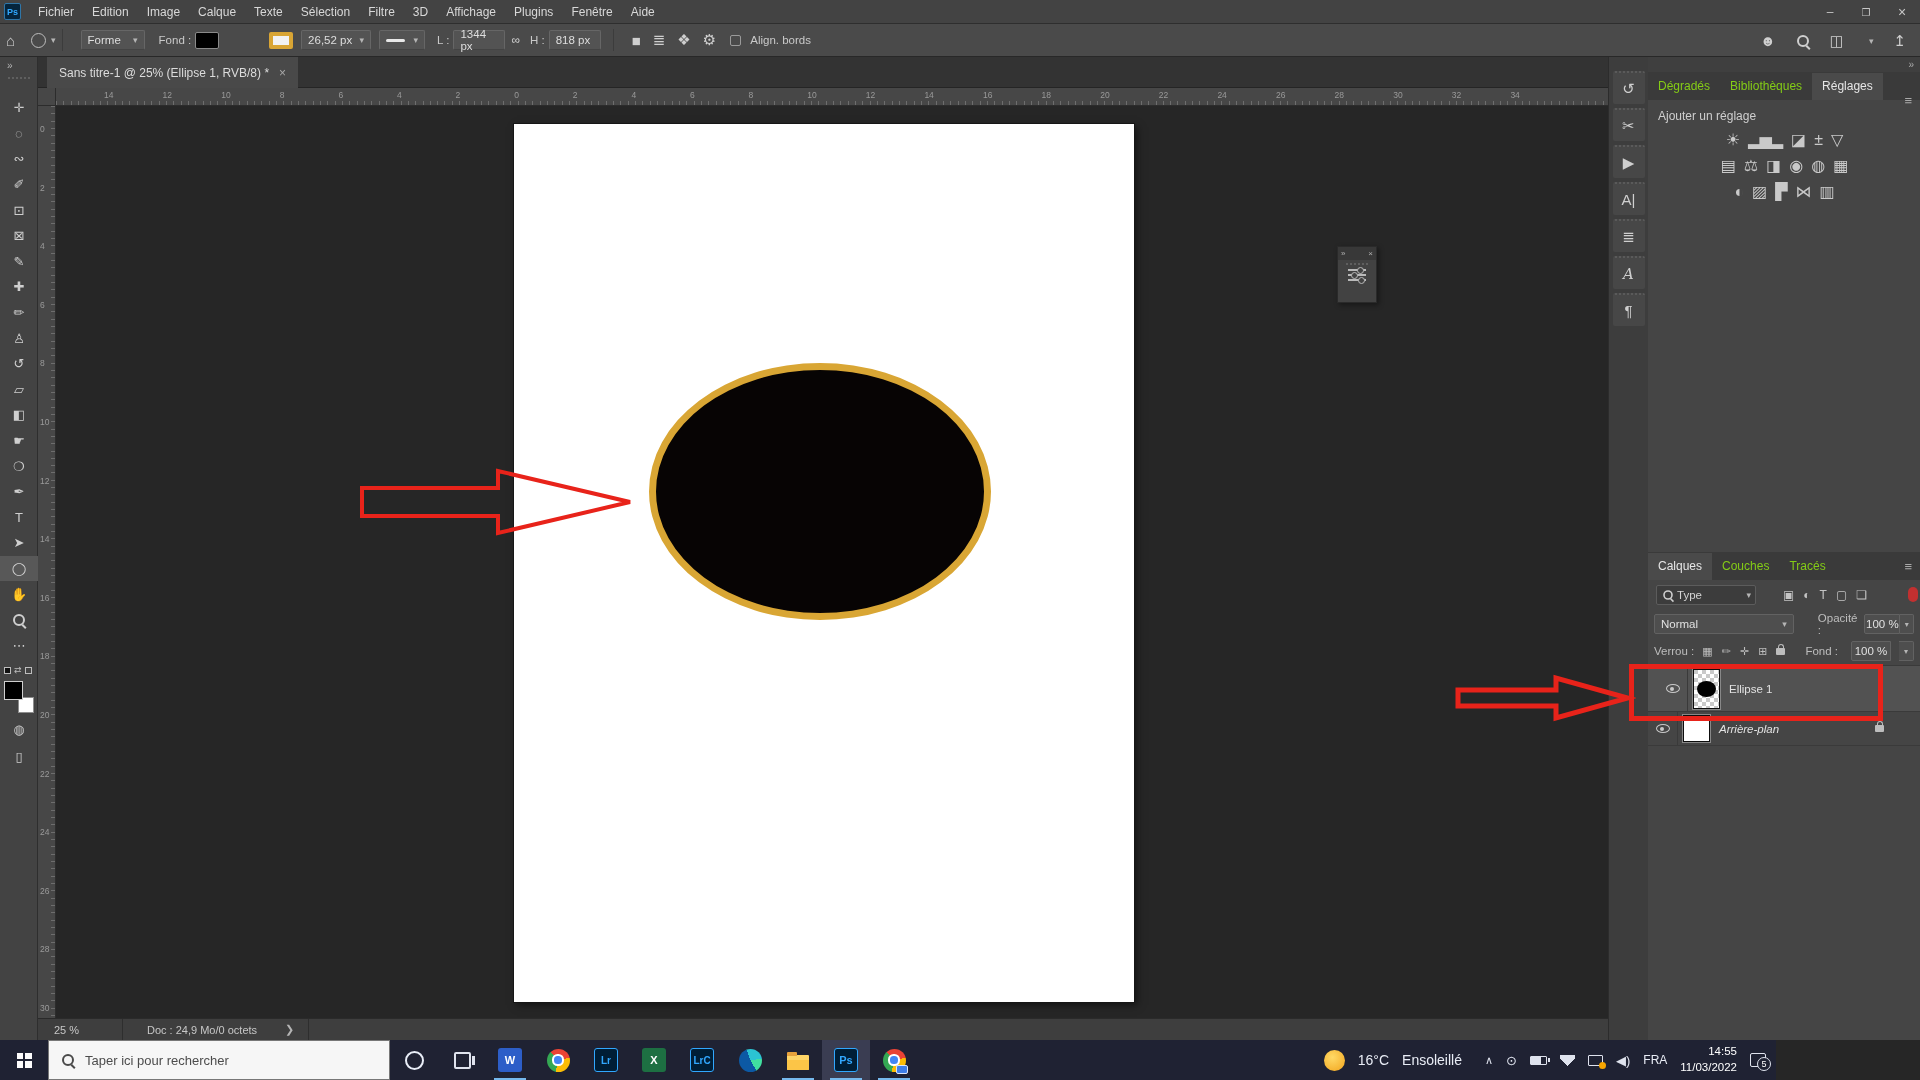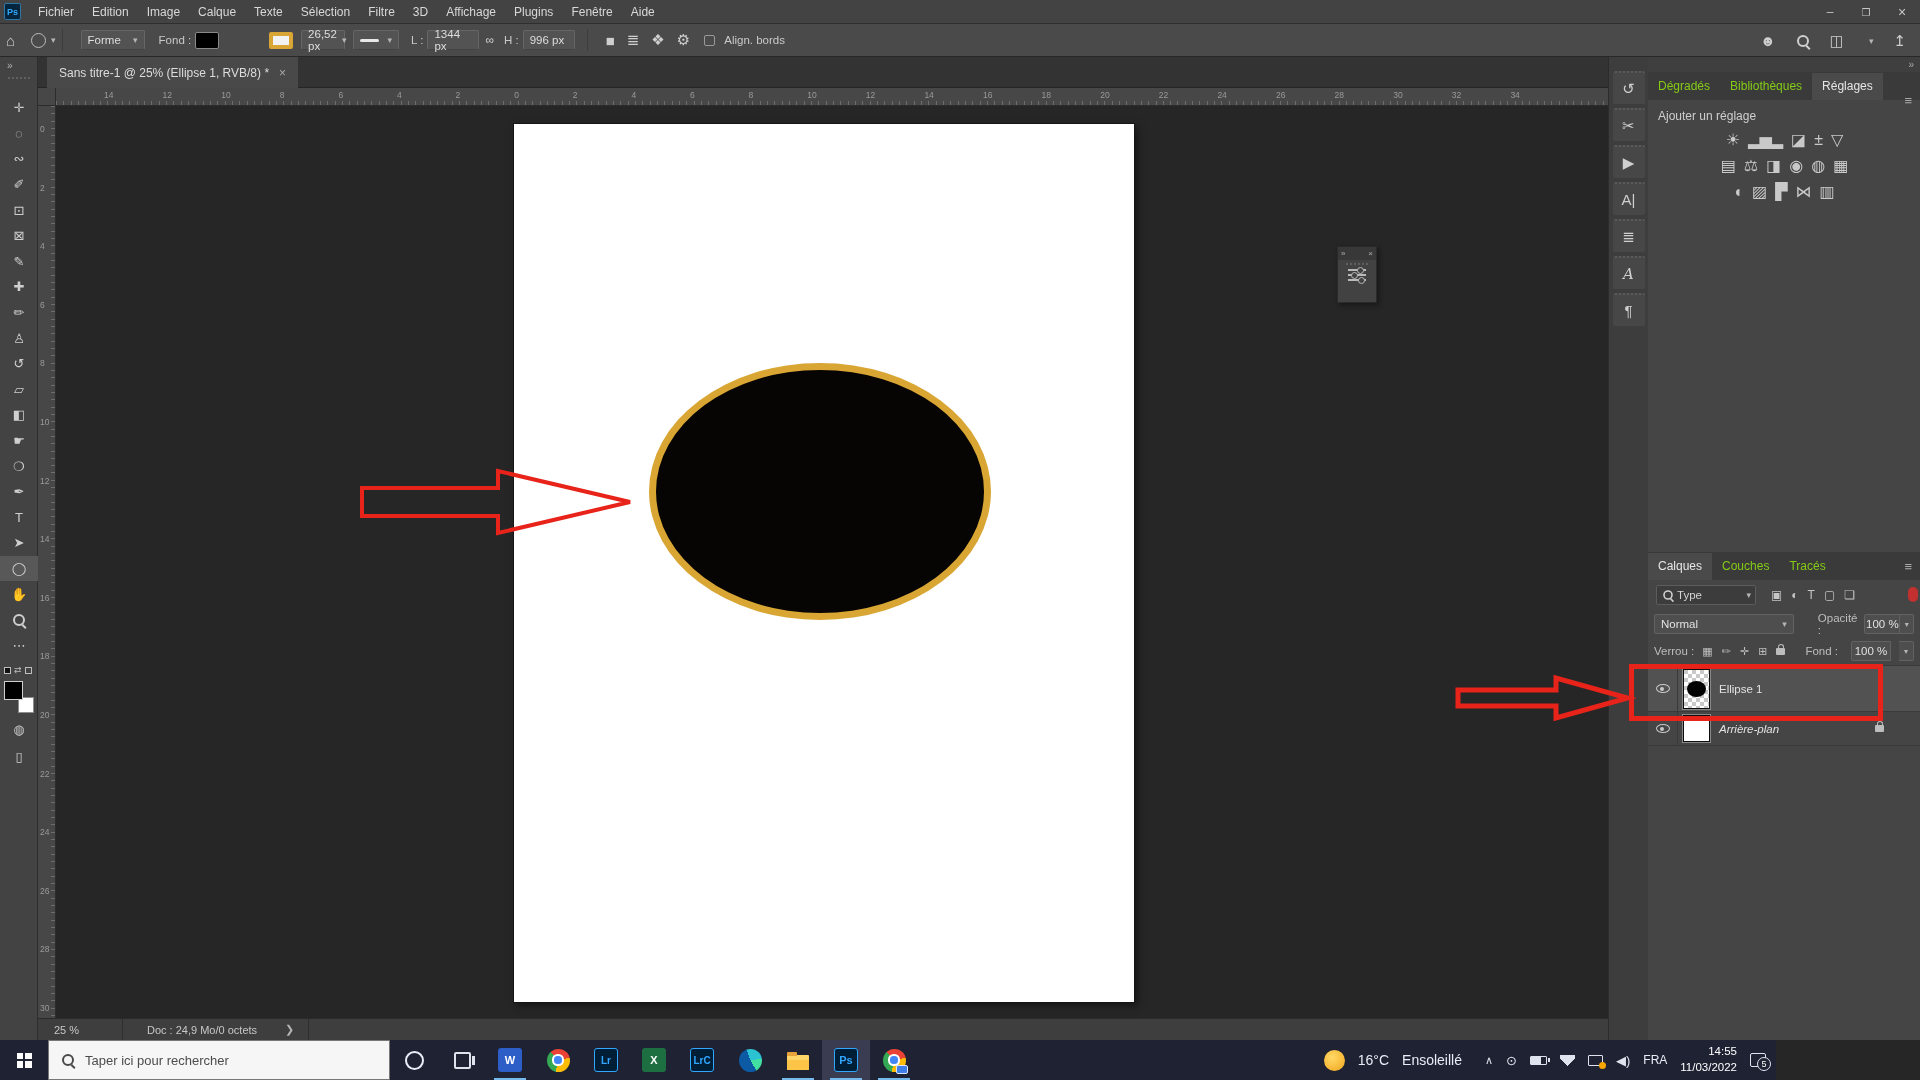--- a/index.html
+++ b/index.html
@@ -112,40 +112,40 @@
   .ptabs{height:28px;background:#3a3a3a;display:flex;align-items:flex-end;position:relative;}
   .ptab{padding:6px 10px 7px;color:#84cc16;font-size:12px;}
   .ptab.active{background:#4a4a4a;color:#e6e6e6;}
   .ptab-menu{position:absolute;right:8px;top:7px;color:#aaa;font-size:13px;}
   .adj-label{padding:9px 10px 4px;color:#cfcfcf;font-size:12px;}
   .adj-row{display:flex;justify-content:center;gap:9px;padding:5px 0;}
   .adj-row span{color:#c9c9c9;font-size:16px;line-height:1;letter-spacing:-1px;}
 
   #layerspanel{position:absolute;left:0;top:495px;width:272px;}
   .lp-row{display:flex;align-items:center;position:relative;}
-  .lp-filter{padding:5px 8px 4px;gap:6px;}
+  .lp-filter{padding:5px 8px 4px;gap:18px;}
   .search-box{width:100px;height:20px;background:#3c3c3c;border:1px solid #5c5c5c;border-radius:2px;
     display:flex;align-items:center;padding:0 4px;color:#d4d4d4;font-size:11.5px;gap:2px;}
   .search-box .flex{flex:1;}
   .lp-filter .ficon{color:#c5c5c5;font-size:12px;margin-left:9px;}
   .red-toggle{position:absolute;right:2px;top:7px;width:10px;height:15px;background:#c23030;border-radius:5px;}
   .lp-blend{padding:3px 6px;}
   .blend-select{width:154px;height:20px;background:#4e4e4e;border:1px solid #626262;border-radius:2px;
     display:flex;align-items:center;justify-content:space-between;padding:0 6px;font-size:11.5px;color:#e0e0e0;}
   .lp-label{color:#bdbdbd;font-size:11.5px;}
   .val-box{width:40px;height:20px;background:#4e4e4e;border:1px solid #626262;border-radius:2px 0 0 2px;
     display:flex;align-items:center;justify-content:center;font-size:11.5px;color:#e0e0e0;}
   .val-chev{width:15px;height:20px;background:#4e4e4e;border:1px solid #626262;border-left:none;border-radius:0 2px 2px 0;
     display:flex;align-items:center;justify-content:center;font-size:8px;color:#b5b5b5;}
   .lp-lock{padding:2px 6px 4px;gap:8px;border-bottom:1px solid #3a3a3a;}
   .lp-lock .licon{color:#bdbdbd;font-size:11px;}
   .lock-css{position:relative;width:9px;height:7px;background:#bdbdbd;border-radius:1px;display:inline-block;}
   .lock-css::before{content:"";position:absolute;top:-4px;left:1.5px;width:4px;height:4px;border:1.5px solid #bdbdbd;border-bottom:none;border-radius:3px 3px 0 0;}
   .layer-row{display:flex;align-items:center;border-bottom:1px solid #3a3a3a;position:relative;}
-  .layer-row.selected{background:#525252;}
+  .layer-row.selected{background:#525252;padding-left:10px;}
   .eye-cell{width:30px;align-self:stretch;border-right:1px solid #3a3a3a;display:flex;align-items:center;justify-content:center;}
   .eye{width:14px;height:9px;border:1px solid #c9c9c9;border-radius:50%;position:relative;}
   .eye::after{content:"";position:absolute;left:3.5px;top:1.5px;width:4px;height:4px;background:#c9c9c9;border-radius:50%;}
   .layer-name{margin-left:9px;font-size:11.5px;color:#e2e2e2;}
   .layer-row.italic .layer-name{font-style:italic;}
   .thumb{margin-left:5px;border:1px solid #0d0d0d;outline:1px solid #888;}
   .layer-row.t-ellipse .thumb{width:27px;height:40px;position:relative;
     background:repeating-conic-gradient(#ffffff 0 25%,#c9c9c9 0 50%);background-size:8px 8px;}
   .layer-row.t-ellipse .thumb::after{content:"";position:absolute;left:3px;right:3px;top:11px;bottom:11px;background:#000;border-radius:50%;}
   .layer-row.t-bg .thumb{width:27px;height:27px;background:#fff;}
@@ -237,36 +237,36 @@
     <span class="ob-chev">▾</span>
     <div class="sep"></div>
     <div class="ob-box" style="width:64px;justify-content:space-between;margin-left:12px;">
       <span>Forme</span>
       <span class="ob-chev">▾</span>
     </div>
     <span class="ob-label" style="margin-left:14px;">Fond :</span>
     <span class="swatch-black"></span>
     <span class="ob-label" style="margin-left:12px;margin-top:45px;">Cont. :</span>
     <span class="swatch-stroke"></span>
-    <div class="ob-box" style="width:44px;justify-content:space-between;margin-left:8px;">
+    <div class="ob-box" style="width:70px;justify-content:space-between;margin-left:8px;">
       <span>26,52 px</span>
       <span class="ob-chev">▾</span>
     </div>
     <div class="ob-box" style="width:46px;justify-content:space-between;margin-left:8px;">
       <span class="line-preview"></span>
       <span class="ob-chev">▾</span>
     </div>
     <span class="ob-label" style="margin-left:12px;">L :</span>
     <div class="ob-box" style="width:52px;">
         <span>1344 px</span>
       </div>
     <span class="ob-icon" style="font-size:12px;">∞</span>
     <span class="ob-label">H :</span>
     <div class="ob-box" style="width:52px;">
-        <span>996 px</span>
+        <span>818 px</span>
       </div>
     <div class="sep" style="margin:0 12px;"></div>
     <span class="ob-icon">■</span>
     <span class="ob-icon">≣</span>
     <span class="ob-icon">❖</span>
     <span class="ob-icon">⚙</span>
     <span class="ob-check"></span>
     <span class="ob-label">Align. bords</span>
   </div>
   <div class="ob-right">

